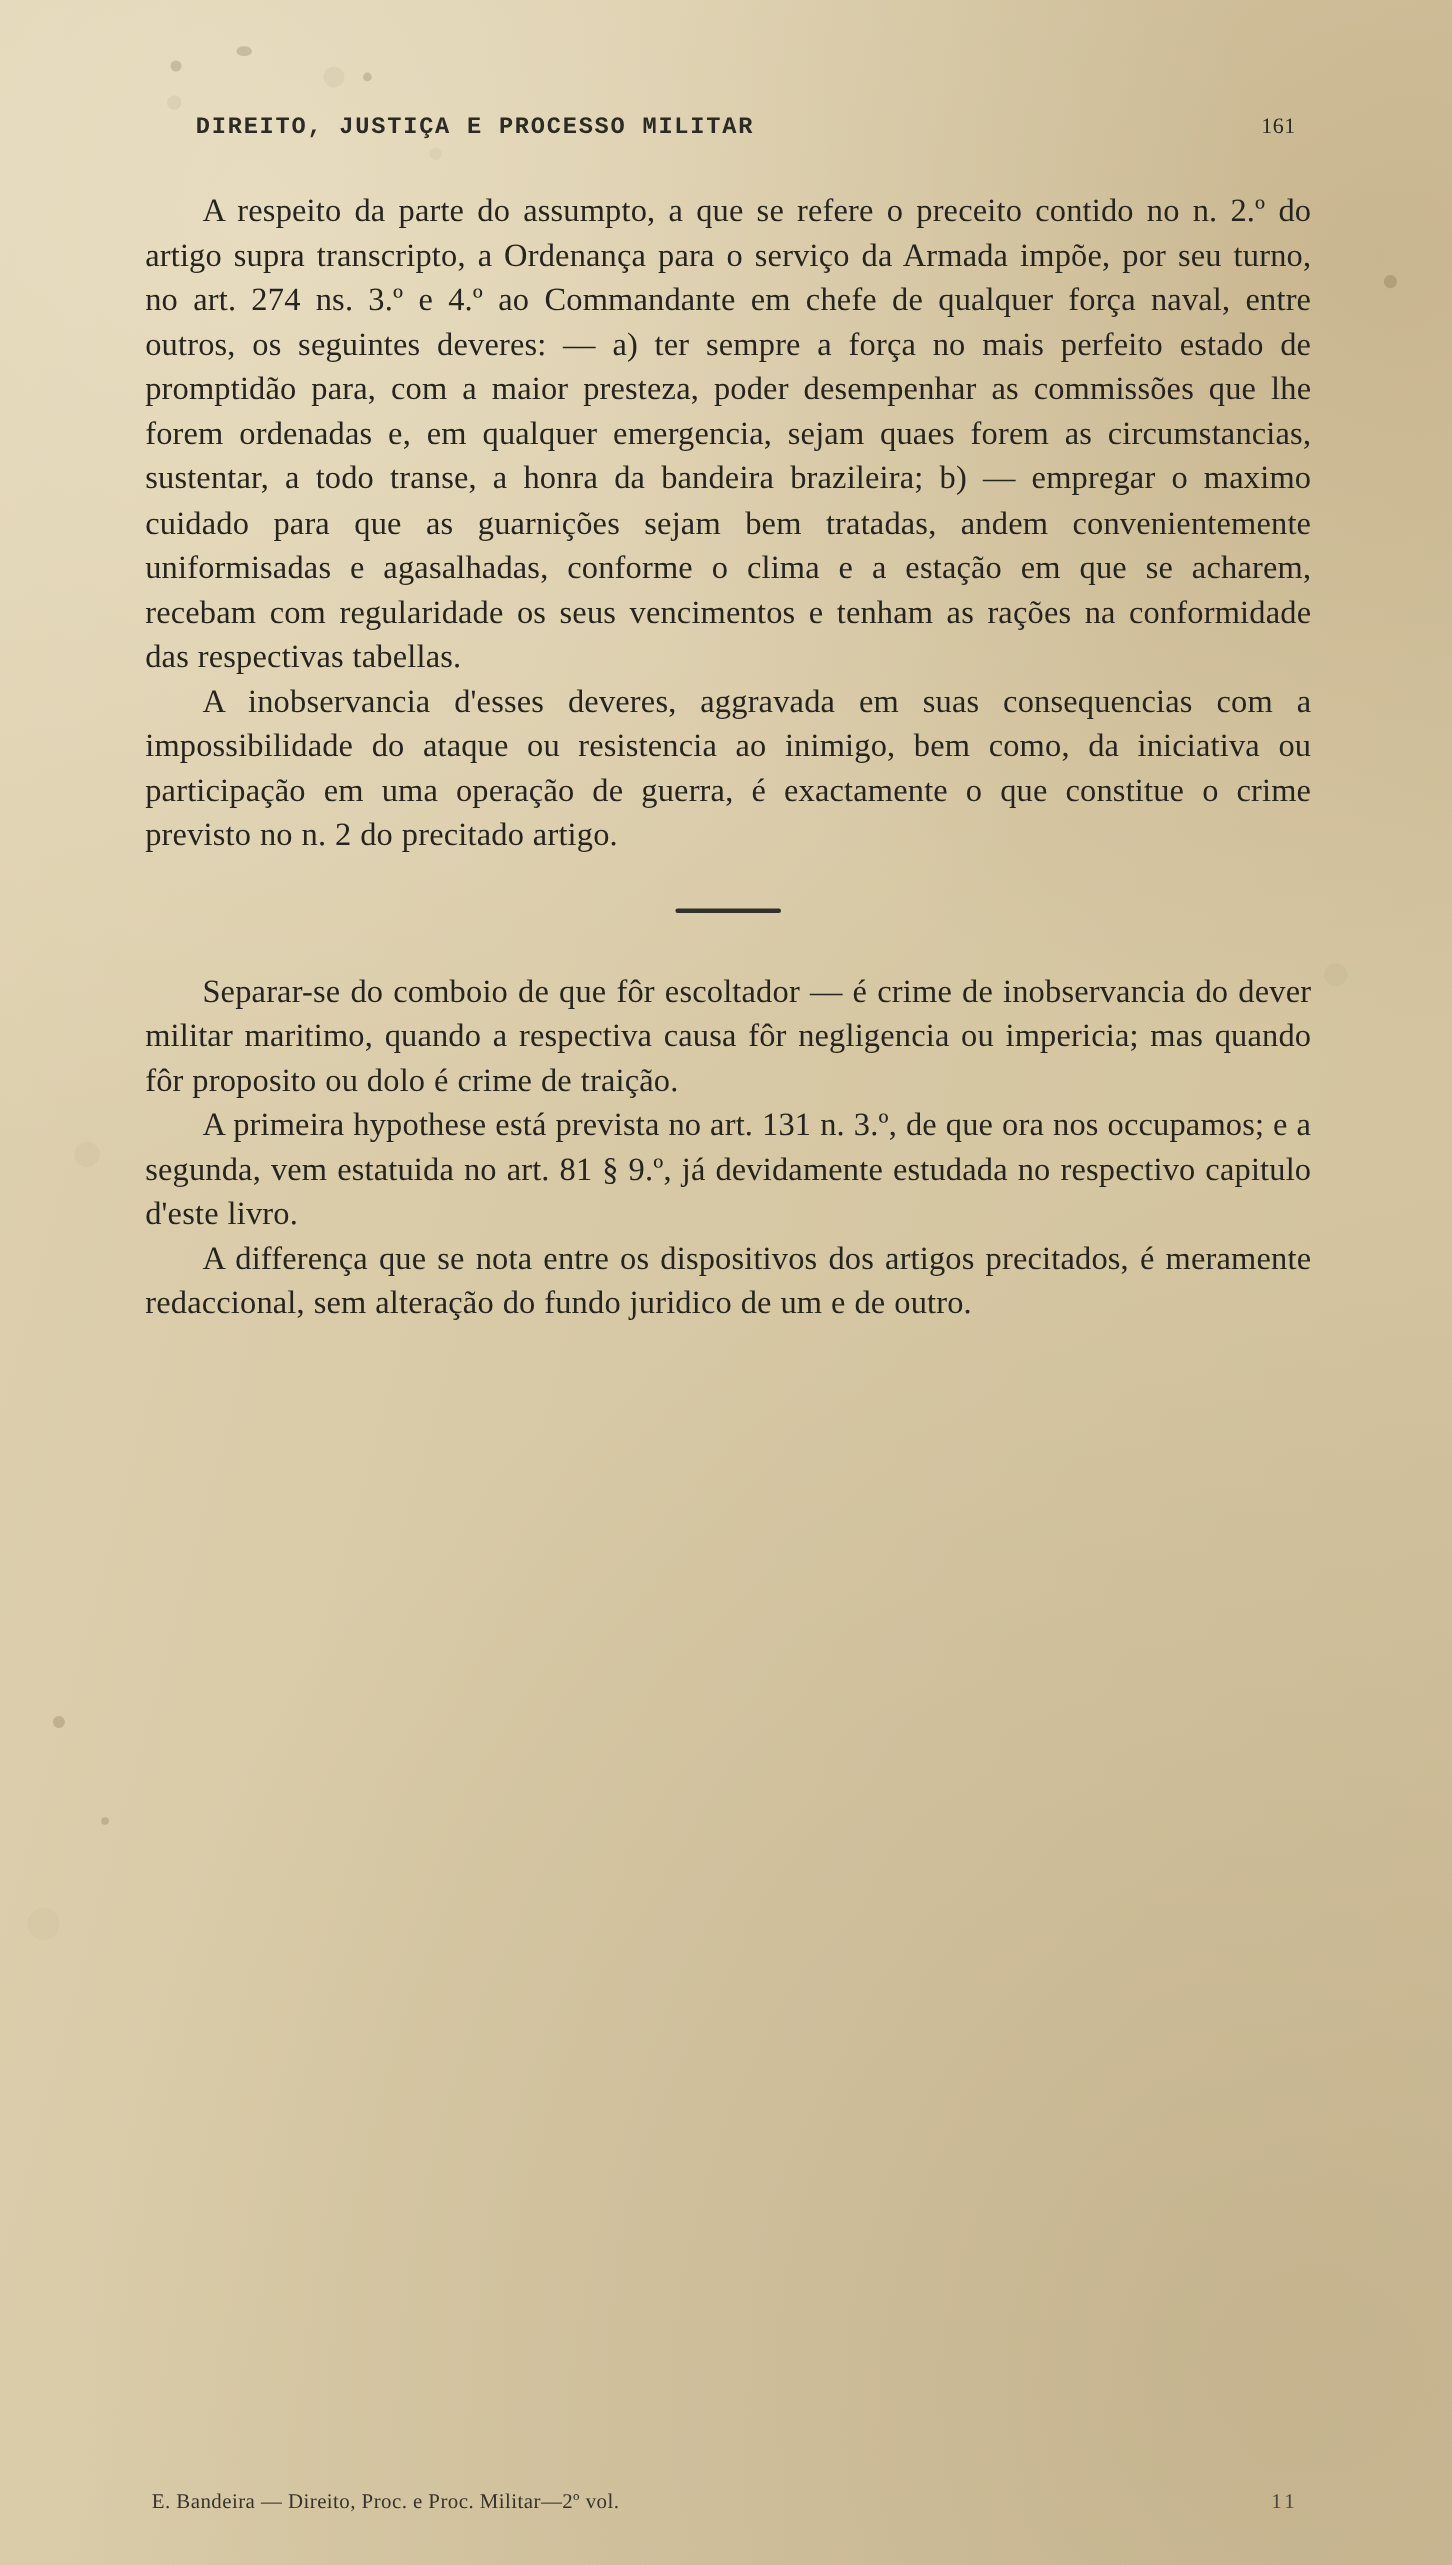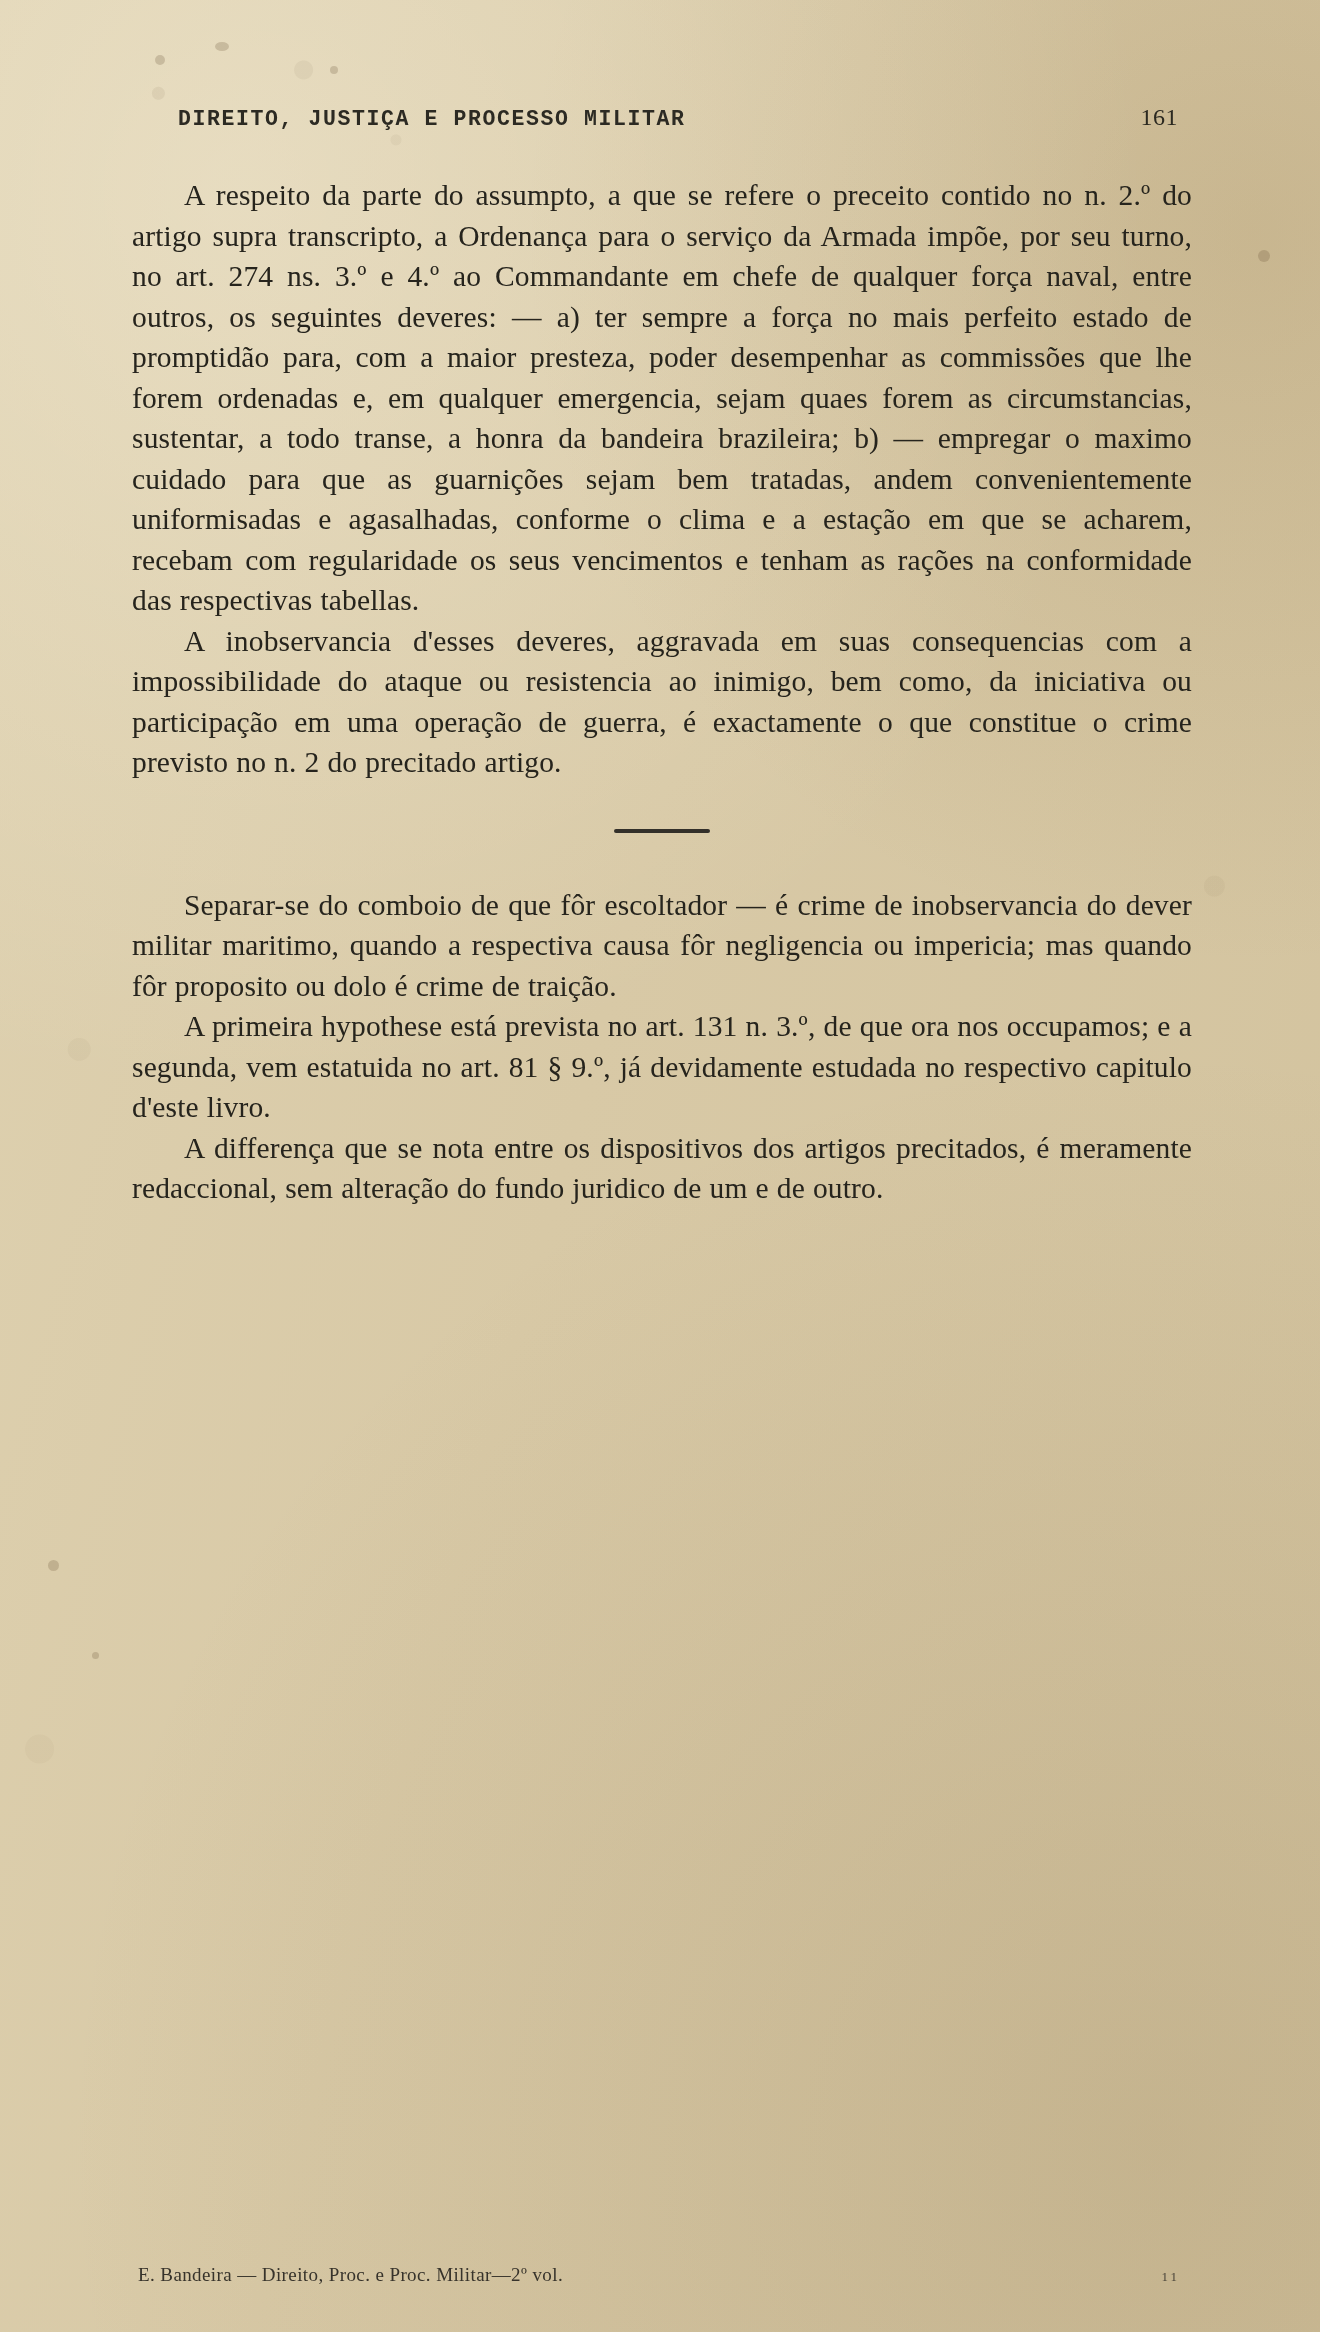--- a/index.html
+++ b/index.html
@@ -56,21 +56,21 @@
   }
   .running-head {
     font-family: Liberation Mono, monospace;
     font-size: 21.5px;
     letter-spacing: 1.6px;
     color: #2c2a23;
     font-weight: 700;
     text-transform: uppercase;
   }
   .folio {
-    font-size: 24px;
+    font-size: 20px;
     color: #2b2920;
     font-weight: 400;
     letter-spacing: 0.5px;
   }
 
   p.body {
     margin: 0;
     font-size: 29.5px;
     line-height: 40.5px;
     color: #26241d;
@@ -104,21 +104,21 @@
     justify-content: space-between;
     padding: 0 12px 0 6px;
     box-sizing: border-box;
   }
   .footer-text {
     font-size: 19px;
     color: #37332b;
     letter-spacing: 0.4px;
   }
   .footer-num {
-    font-size: 13px;
+    font-size: 19px;
     color: #4a443a;
     letter-spacing: 3px;
   }
   
   .speck {
     position: absolute;
     border-radius: 50%;
     background: rgba(95,75,45,0.22);
     pointer-events: none;
   }

